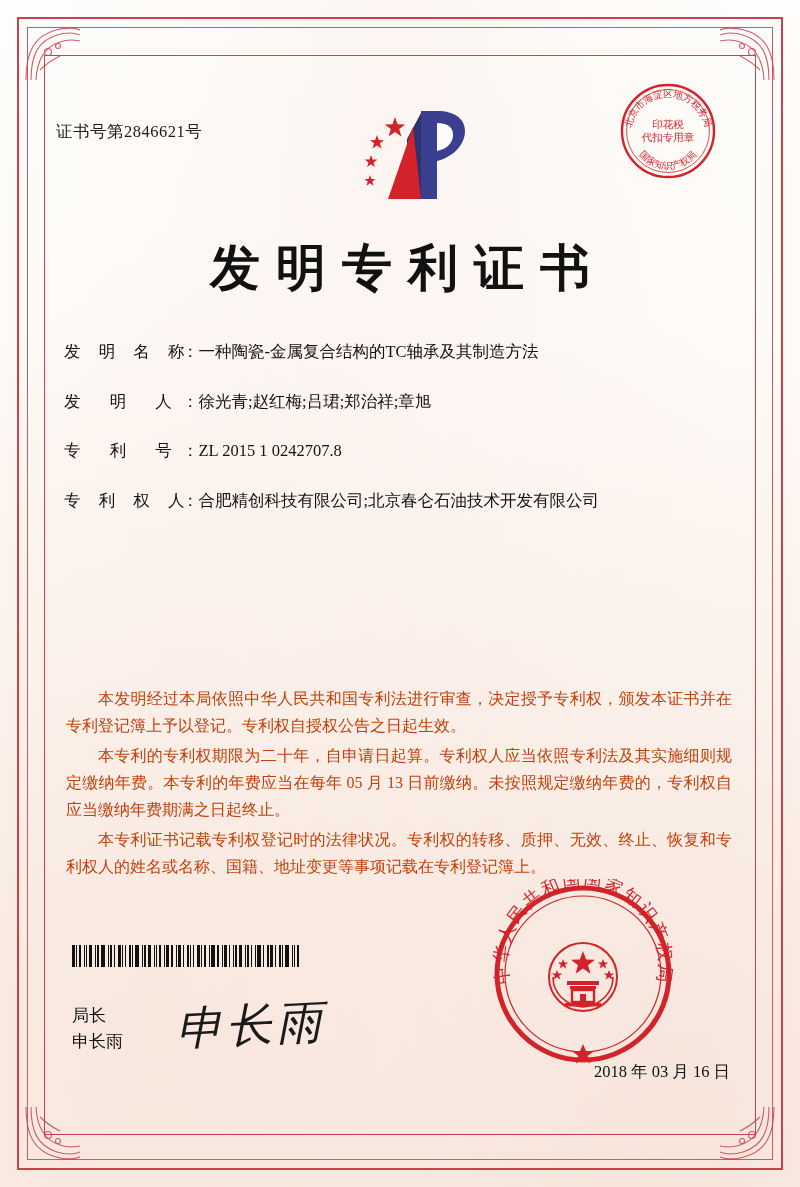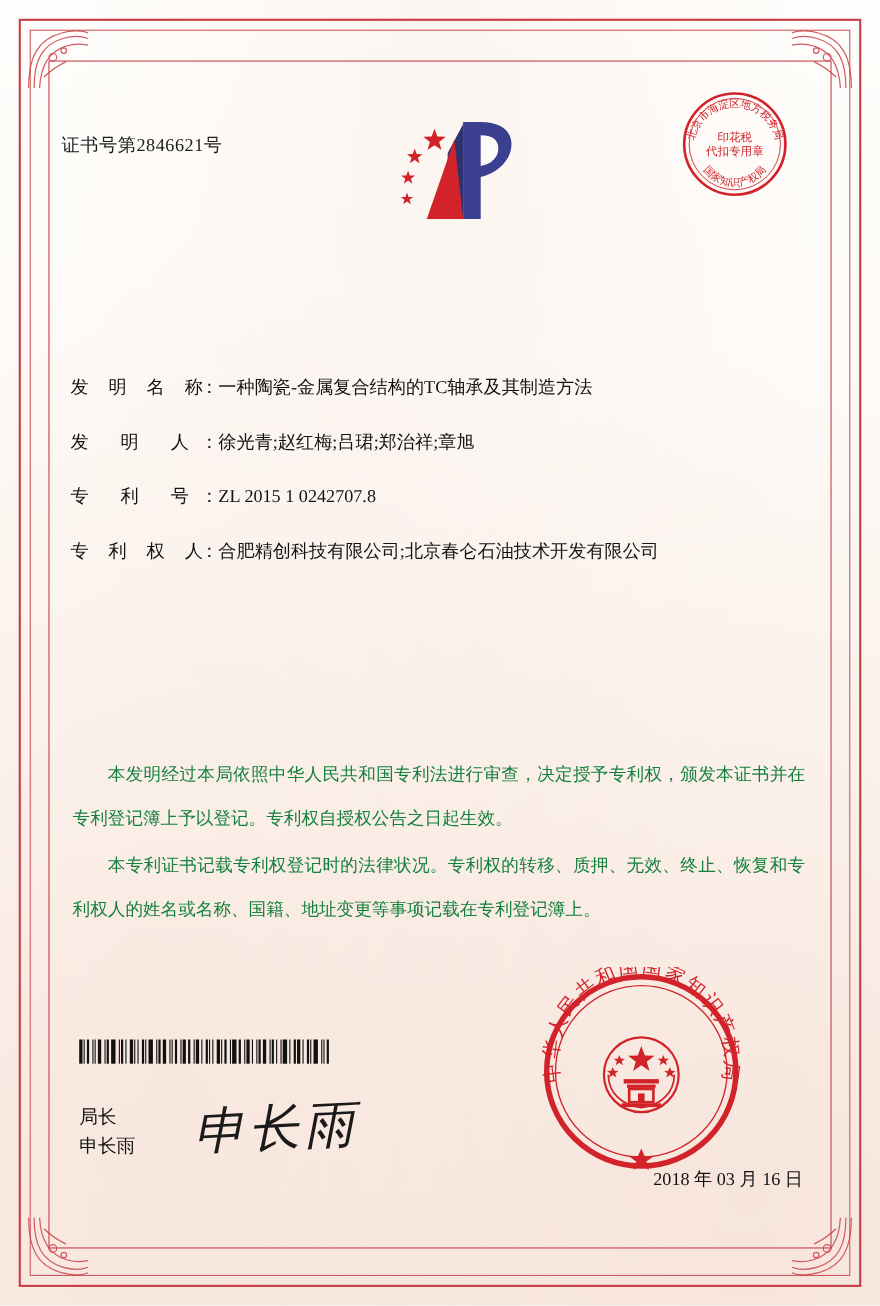--- a/index.html
+++ b/index.html
@@ -138,22 +138,22 @@
   .field .label.sp2 { letter-spacing: 7px; }
   .field .label.sp3 { letter-spacing: 12.5px; }
   .field .val { }
 
   .body-text {
     position: absolute;
     left: 22px;
     right: 24px;
     top: 630px;
     font-size: 16px;
-    line-height: 40px;
-    color: #15803d;
+    line-height: 27px;
+    color: #c2410c;
     text-align: justify;
   }
   .body-text p {
     margin: 0 0 3px 0;
     text-indent: 2em;
   }
 
   
   .barcode {
     position: absolute;
@@ -291,38 +291,40 @@
         </text>
         <path id="taxArcBot" d="M 18 56 A 36 36 0 0 0 90 56" fill="none"></path>
         <text font-size="9.5" fill="#d2232a" font-family="'DejaVu Serif',serif">
           <textPath href="#taxArcBot" startOffset="50%" text-anchor="middle">国家知识产权局</textPath>
         </text>
         <text x="54" y="51" font-size="10.5" fill="#d2232a" text-anchor="middle" font-family="'DejaVu Serif',serif">印花税</text>
         <text x="54" y="64" font-size="10.5" fill="#d2232a" text-anchor="middle" font-family="'DejaVu Serif',serif">代扣专用章</text>
       </svg>
     </div>
 
+    <div class="title">发明专利证书</div>
 
     <div class="fields">
       <div class="field">
         <span class="label sp2">发 明 名 称</span><span class="val">：一种陶瓷-金属复合结构的TC轴承及其制造方法</span>
       </div>
       <div class="field">
         <span class="label sp3">发 明 人</span><span class="val">：徐光青;赵红梅;吕珺;郑治祥;章旭</span>
       </div>
       <div class="field">
         <span class="label sp3">专 利 号</span><span class="val">：ZL 2015 1 0242707.8</span>
       </div>
       <div class="field">
         <span class="label sp2">专 利 权 人</span><span class="val">：合肥精创科技有限公司;北京春仑石油技术开发有限公司</span>
       </div>
     </div>
 
     <div class="body-text">
       <p>本发明经过本局依照中华人民共和国专利法进行审查，决定授予专利权，颁发本证书并在专利登记簿上予以登记。专利权自授权公告之日起生效。</p>
+      <p>本专利的专利权期限为二十年，自申请日起算。专利权人应当依照专利法及其实施细则规定缴纳年费。本专利的年费应当在每年 05 月 13 日前缴纳。未按照规定缴纳年费的，专利权自应当缴纳年费期满之日起终止。</p>
       <p>本专利证书记载专利权登记时的法律状况。专利权的转移、质押、无效、终止、恢复和专利权人的姓名或名称、国籍、地址变更等事项记载在专利登记簿上。</p>
     </div>
 
     <div class="barcode" id="barcode">
         <i style="width:3px"></i>
         <i style="width:1px;background:transparent"></i>
         <i style="width:1px"></i>
         <i style="width:2px;background:transparent"></i>
         <i style="width:2px"></i>
         <i style="width:3px;background:transparent"></i>

